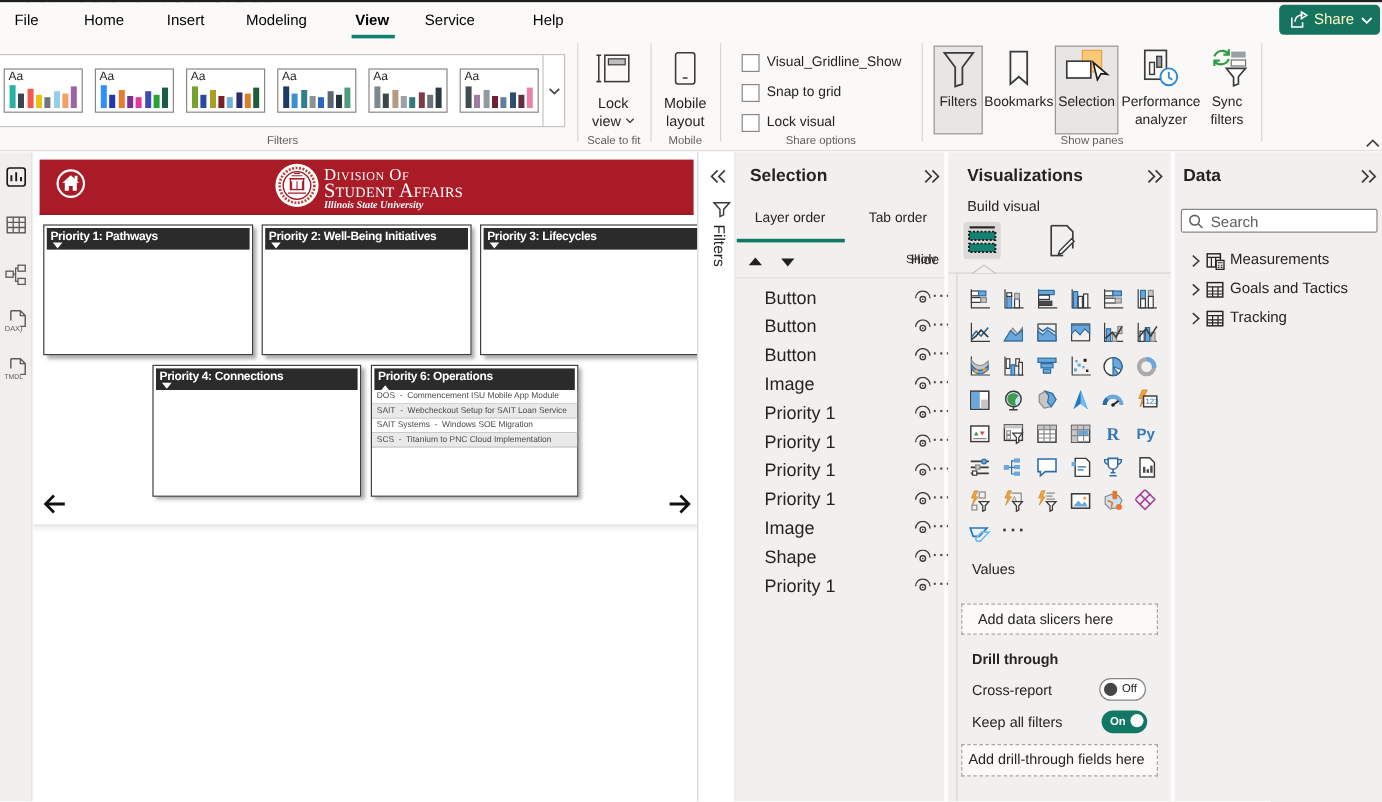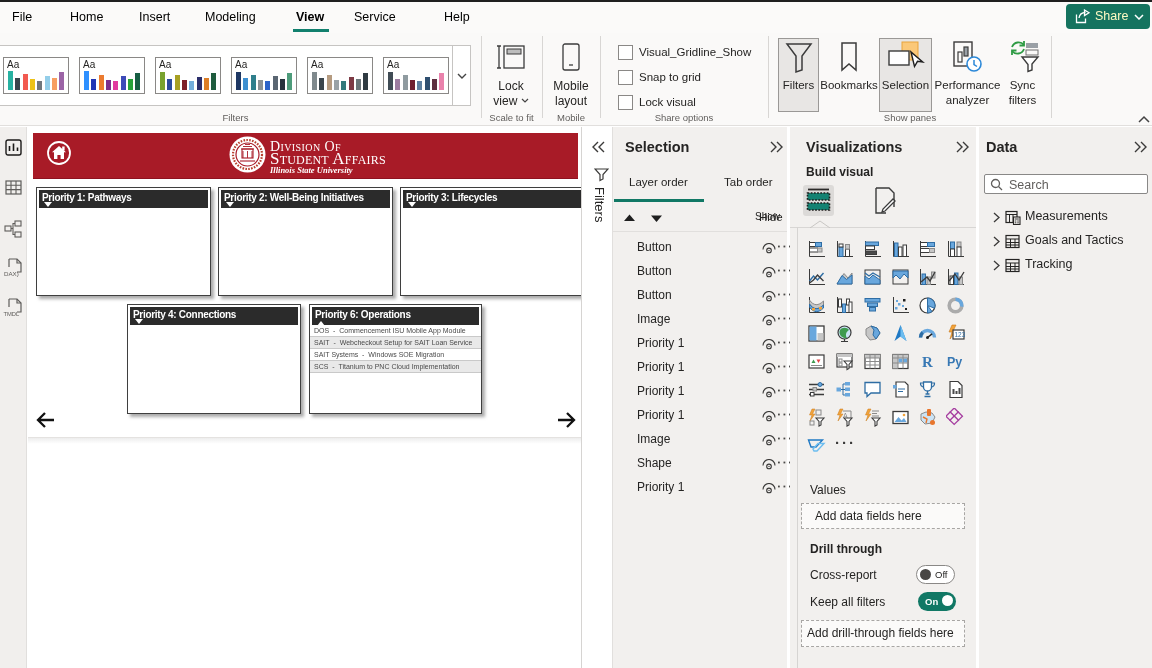--- a/index.html
+++ b/index.html
@@ -5,21 +5,21 @@
 body{position:relative;font-family:"Liberation Sans",sans-serif;background:#fff;color:#252423}
 .a{position:absolute}
 .lbl{position:absolute;font-size:9.5px;color:#605E5C;text-align:center;white-space:nowrap}
 .mi{position:absolute;font-size:12.5px;color:#000000;top:10px;white-space:nowrap}
 .rtxt{position:absolute;font-size:11.5px;color:#252423;text-align:center;white-space:nowrap}
 .card{position:absolute;background:#fff;border:1px solid #3F3F3F;box-shadow:3px 3px 3px rgba(90,90,90,.5)}
 .chead{position:relative;height:17.5px;margin:2px 2px 0 2px;background:#2B2B2B;color:#fff;font-weight:bold;font-size:10px;padding:1.5px 0 0 3px;letter-spacing:-.3px}
 .trid{position:absolute;left:5px;top:12px;width:0;height:0;border:4px solid transparent;border-top:5px solid #fff}
 .triu{position:absolute;left:5px;top:9.5px;width:0;height:0;border:4px solid transparent;border-bottom:5px solid #fff}
 .p6row{height:12px;font-size:7px;color:#4A4A4A;padding:2.2px 0 0 4px;border-bottom:1px solid #C9C9C9;white-space:nowrap;overflow:hidden}
-.sitem{position:absolute;font-size:12px;color:#252423;white-space:nowrap}
+.sitem{position:absolute;font-size:15px;color:#252423;white-space:nowrap}
 .dash{position:absolute;border:1px dashed #A8A6A4;background:#FBFAF9;font-size:12px;color:#252423}
 </style></head><body>
 <div class="a" style="left:0;top:0;width:1152px;height:2px;background:#1F1F1F"></div>
 <div class="a" style="left:0;top:2px;width:1152px;height:31px;background:#FBFAF9"></div>
 <div class="mi" style="left:12px;font-weight:400">File</div>
 <div class="mi" style="left:70px;font-weight:400">Home</div>
 <div class="mi" style="left:139px;font-weight:400">Insert</div>
 <div class="mi" style="left:205px;font-weight:400">Modeling</div>
 <div class="mi" style="left:296px;font-weight:600">View</div>
 <div class="mi" style="left:354px;font-weight:400">Service</div>
@@ -388,21 +388,21 @@
 <svg class="a" width="14" height="3" viewBox="0 0 14 3" style="left:778px;top:485px">
     <rect x="0" y="0.6" width="1.8" height="1.8" fill="#4A4947"></rect>
     <rect x="5.5" y="0.6" width="1.8" height="1.8" fill="#4A4947"></rect>
     <rect x="11" y="0.6" width="1.8" height="1.8" fill="#4A4947"></rect>
   </svg>
 <div class="a" style="left:790px;top:127px;width:186px;height:541px;background:#F2F0EE"></div>
 <div class="a" style="left:806px;top:139px;font-size:14.5px;font-weight:600">Visualizations</div>
 <svg class="a" width="14" height="12" viewBox="0 0 14 12" style="left:956px;top:141px">
     <path d="M1 1l5 5-5 5M7 1l5 5-5 5" fill="none" stroke="#3B3A39" stroke-width="1.4"></path>
   </svg>
-<div class="a" style="left:806px;top:165px;font-size:12px;font-weight:bold">Build visual</div>
+<div class="a" style="left:806px;top:165px;font-size:12px;font-weight:normal">Build visual</div>
 <div class="a" style="left:803px;top:185px;width:31px;height:31px;background:#DCDAD8;border-radius:3px"></div>
 <svg class="a" width="25" height="25" viewBox="0 0 25 25" style="left:806px;top:187px">
 <path d="M2 2.5h21" stroke="#2B2A29" stroke-width="1.8"></path>
 <rect x="1.5" y="6" width="22" height="7" fill="#148272" stroke="#1F1E1D" stroke-width="1.6" stroke-dasharray="1.8 1.4"></rect>
 <rect x="1.5" y="16" width="22" height="7" fill="#148272" stroke="#1F1E1D" stroke-width="1.6" stroke-dasharray="1.8 1.4"></rect>
   </svg>
 <svg class="a" width="25" height="27" viewBox="0 0 25 27" style="left:873px;top:187px">
 <path d="M3 1h13l5 5v14" fill="none" stroke="#3B3B3B" stroke-width="1.4"></path>
 <path d="M3 1v25h10" fill="none" stroke="#3B3B3B" stroke-width="1.4"></path>
 <path d="M22 14L12 24l-3 1 1-3L20 12z" fill="#fff" stroke="#3B3B3B" stroke-width="1.3"></path>
@@ -648,22 +648,22 @@
         <rect x="9.2" y="5.2" width="6" height="6" transform="rotate(45 12.2 8.2)"></rect>
         <rect x="5.2" y="9.2" width="6" height="6" transform="rotate(45 8.2 12.2)"></rect>
       </g>
     </svg></div>
 <div class="a" style="left:806.5px;top:435.5px"><svg width="19" height="19" viewBox="0 0 19 19">
       <path d="M1.5 4h14L9 11H4z" fill="none" stroke="#2079C4" stroke-width="1.4"></path>
       <path d="M6 13l5-5.5h6L10 15H7z" fill="none" stroke="#6CBDF0" stroke-width="1.4"></path>
     </svg></div>
 <div class="a" style="left:835px;top:434px;font-size:15px;letter-spacing:2px;color:#3B3A39;font-weight:bold">···</div>
 
-<div class="a" style="left:810px;top:483px;font-size:12px">Values</div>
-<div class="dash" style="left:801px;top:503px;width:164px;height:26px;line-height:24px;padding-left:13px">Add data fields here</div>
+<div class="a" style="left:810px;top:467px;font-size:12px">Values</div>
+<div class="dash" style="left:801px;top:503px;width:164px;height:26px;line-height:24px;padding-left:13px">Add data slicers here</div>
 <div class="a" style="left:810px;top:542px;font-size:12px;font-weight:bold">Drill through</div>
 <div class="a" style="left:810px;top:568px;font-size:12px">Cross-report</div>
 <div class="a" style="left:916px;top:565px;width:39px;height:19px;border:1px solid #8A8886;border-radius:10px;background:#fff">
  <div style="position:absolute;left:3px;top:3px;width:11px;height:11px;border-radius:50%;background:#484644"></div>
  <div style="position:absolute;left:18px;top:3px;font-size:9.5px;color:#252423">Off</div>
   </div>
 <div class="a" style="left:810px;top:595px;font-size:12px">Keep all filters</div>
 <div class="a" style="left:918px;top:592px;width:38px;height:19px;border-radius:10px;background:#117865">
  <div style="position:absolute;left:7px;top:3.5px;font-size:9.5px;font-weight:bold;color:#fff">On</div>
  <div style="position:absolute;right:3px;top:3px;width:11px;height:11px;border-radius:50%;background:#fff"></div>

